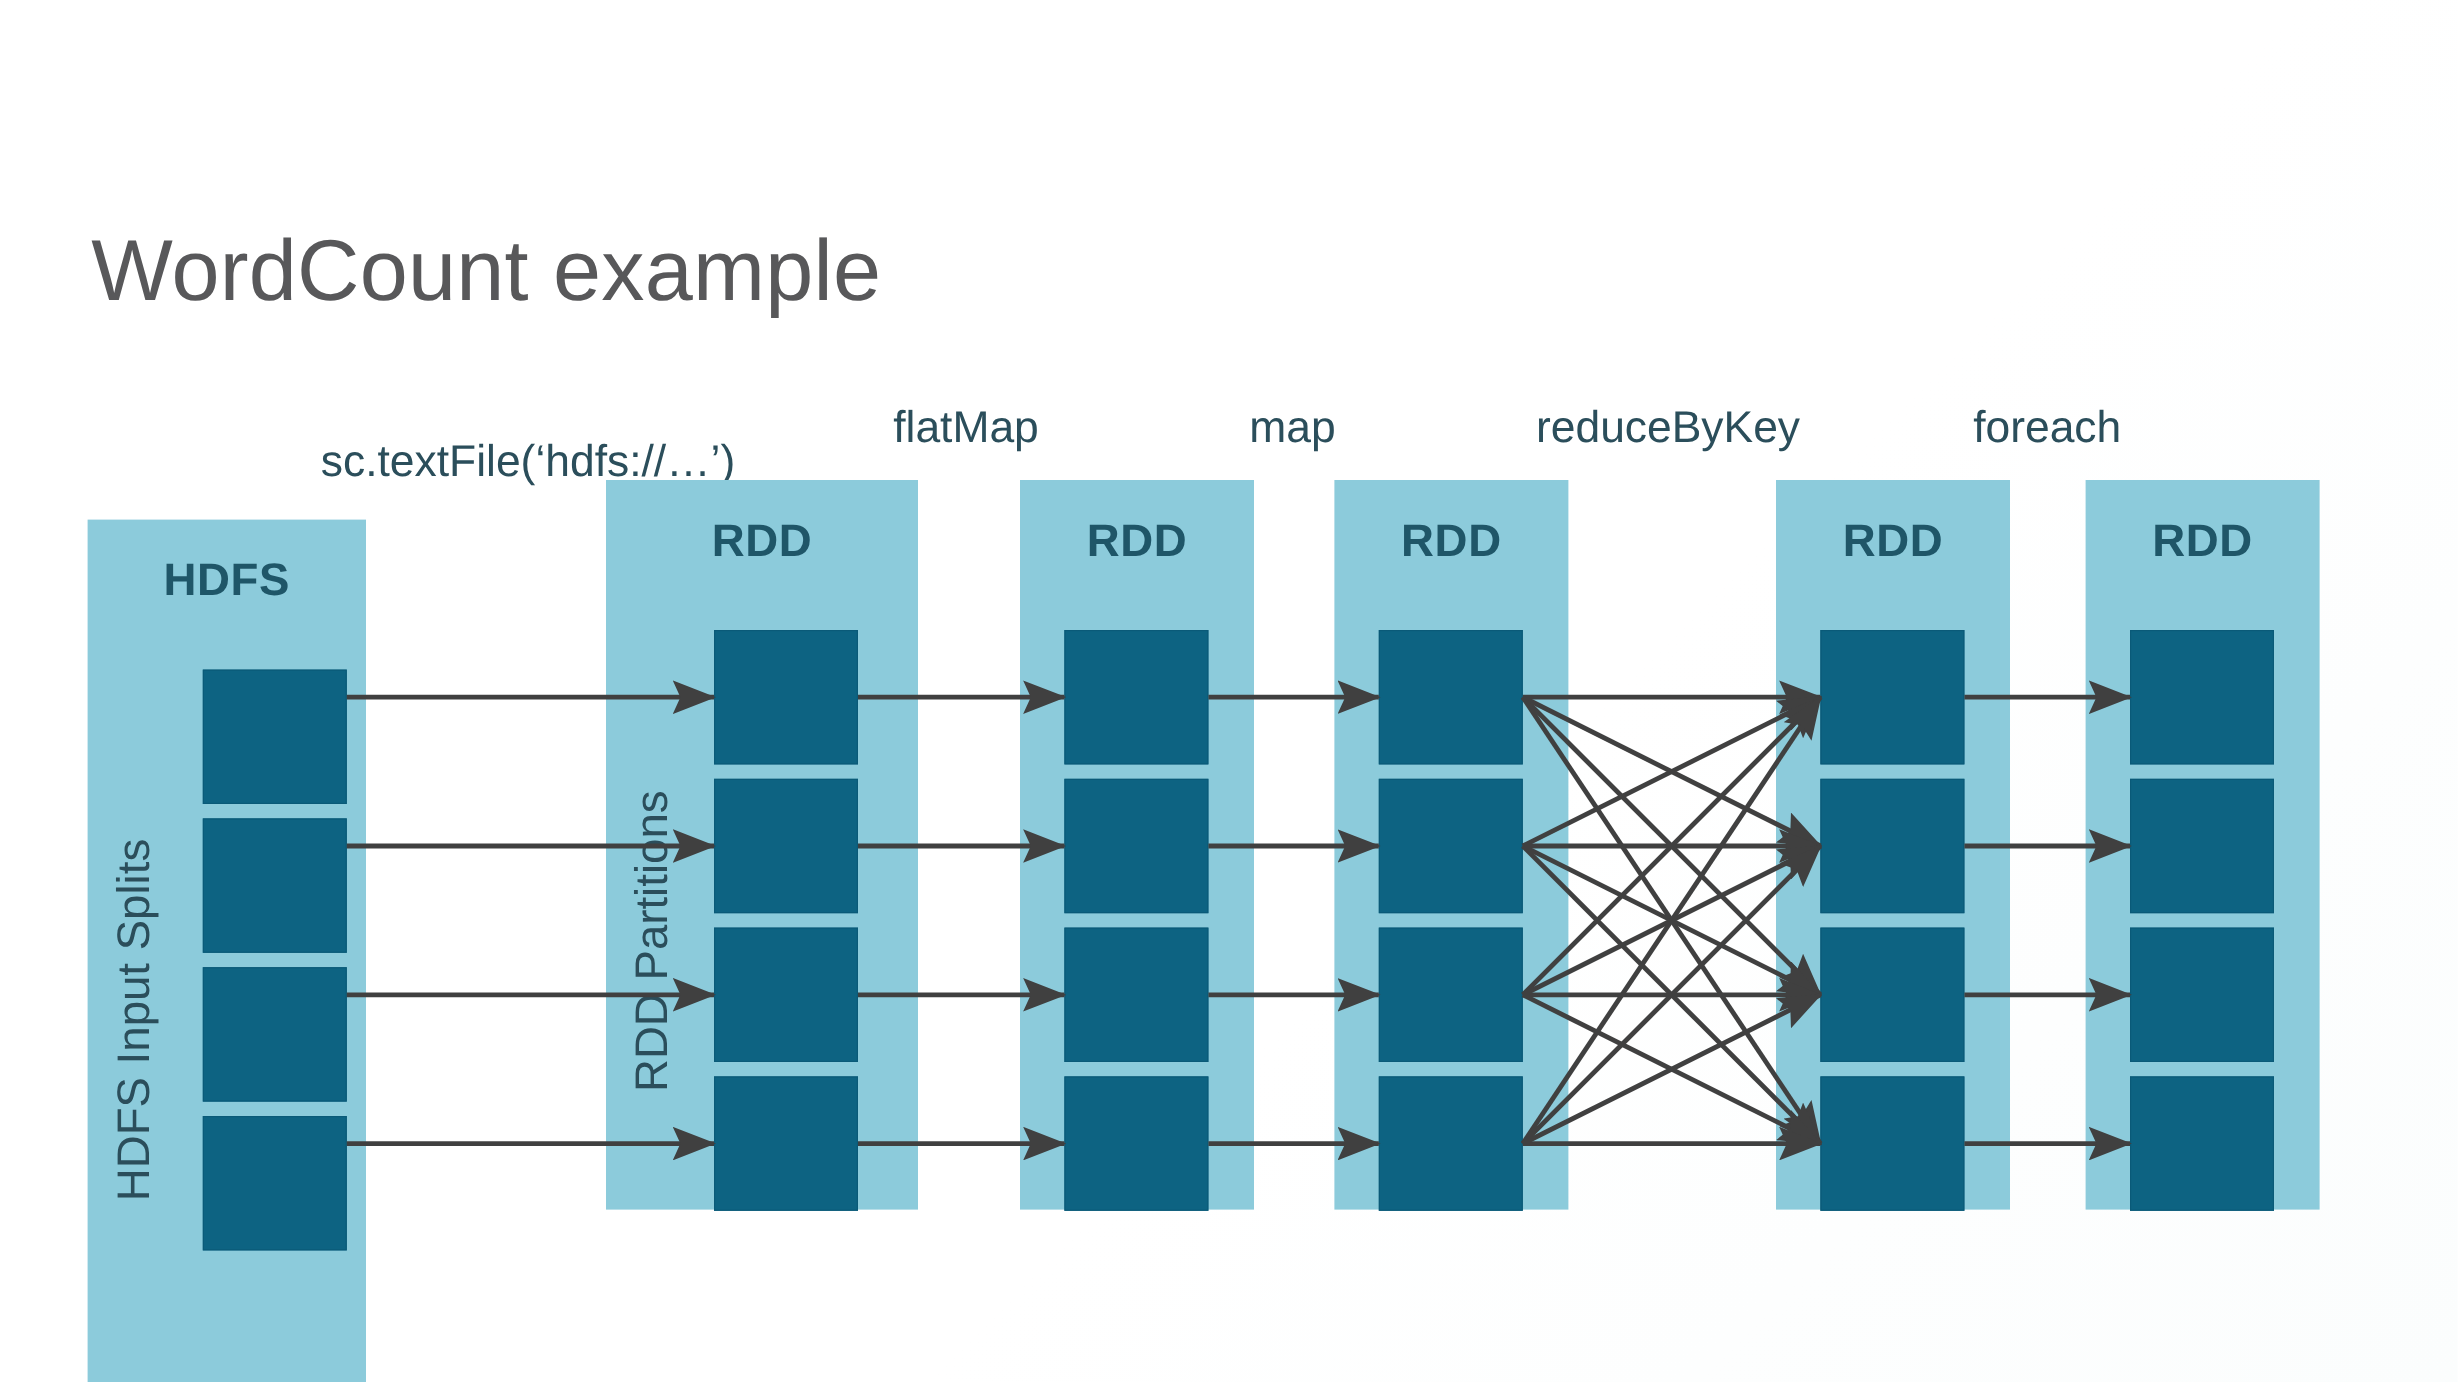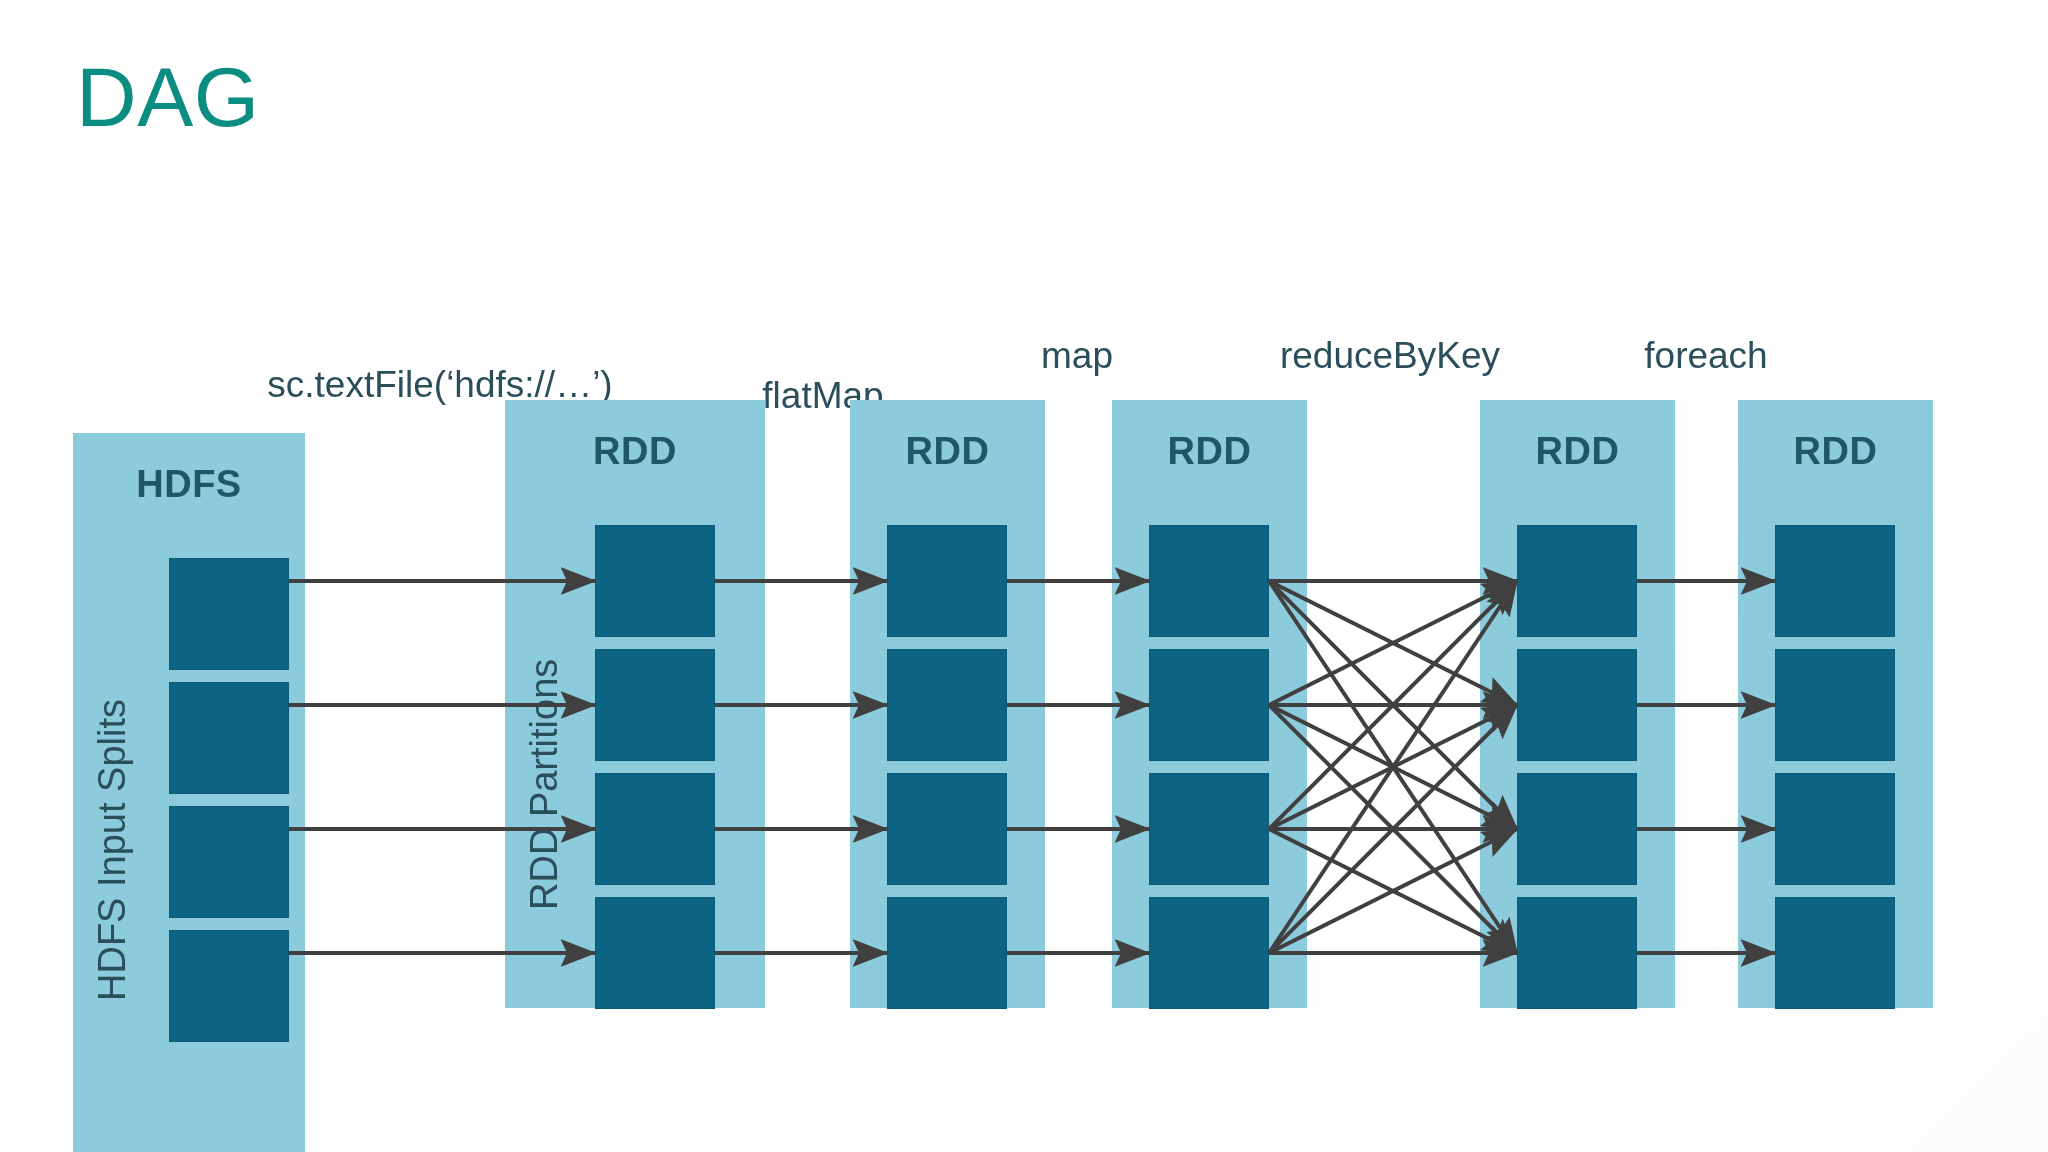--- a/index.html
+++ b/index.html
@@ -97,24 +97,24 @@
     width: 2048px;
     height: 1152px;
     pointer-events: none;
   }
 </style>
 </head>
 <body>
 
 <div id="diagram">
 
-  <div id="slide-title">DAG</div>
+  <div id="slide-subtitle">WordCount example</div>
 
   <div class="op-label" style="left:440px;margin-top:29px;">sc.textFile(‘hdfs://…’)</div>
-  <div class="op-label" style="left:823px;margin-top:40px;">flatMap</div>
+  <div class="op-label" style="left:805px;">flatMap</div>
   <div class="op-label" style="left:1077px;text-align:right;">map</div>
   <div class="op-label" style="left:1390px;text-align:right;">reduceByKey</div>
   <div class="op-label" style="left:1706px;">foreach</div>
 
   <div class="stage-col" style="left:73px; width:232px; height:757px;margin-top:33px;">
     <div class="stage-title">HDFS</div>
     <div class="vert-label" style="left:18px; top:568px;">HDFS Input Splits</div>
     <div class="part-block" style="left:96px; top:125px; width:120px; height:112px;"></div>
     <div class="part-block" style="left:96px; top:249px; width:120px; height:112px;"></div>
     <div class="part-block" style="left:96px; top:373px; width:120px; height:112px;"></div>

